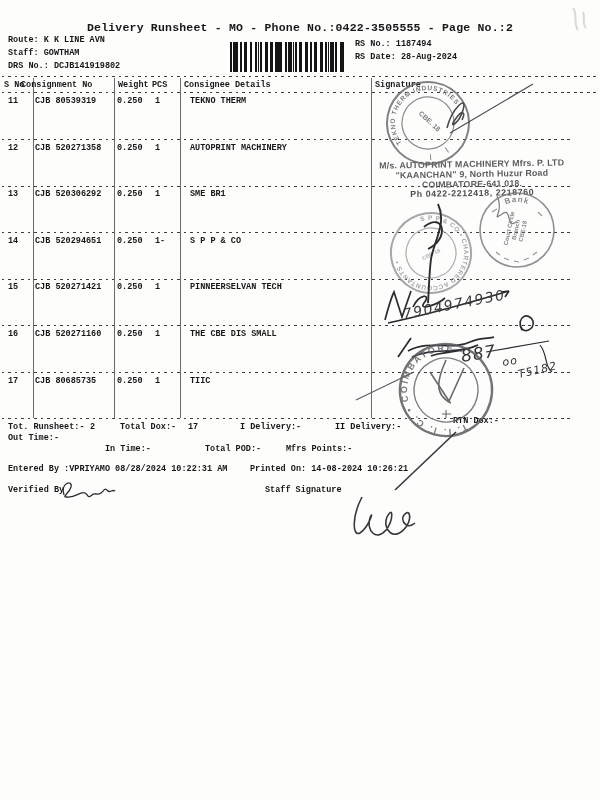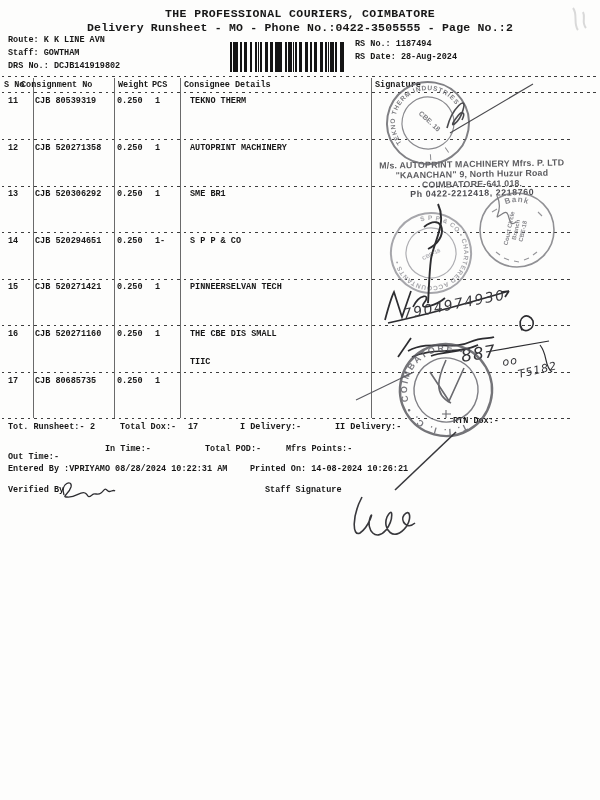--- a/index.html
+++ b/index.html
@@ -22,21 +22,20 @@
         color:#4e4e52;transform:rotate(-1deg);letter-spacing:.2px;opacity:.92;}
   .stampbox .ln4{color:#3e3e44;letter-spacing:.6px;}
   svg.overlay{position:absolute;left:0;top:0;pointer-events:none;}
   .ringtext{font-family:"Liberation Sans",sans-serif;font-weight:bold;}
 </style>
 </head>
 <body>
 
 <div class="page">
 
-  <div class="t title">THE PROFESSIONAL COURIERS, COIMBATORE</div>
   <div class="t subtitle">Delivery Runsheet - MO - Phone No.:0422-3505555 - Page No.:2</div>
   <div class="t" style="left:8px;top:36px">Route: K K LINE AVN</div>
   <div class="t" style="left:8px;top:49px">Staff: GOWTHAM</div>
   <div class="t" style="left:8px;top:62px">DRS No.: DCJB141919802</div>
   <div class="barcode"></div>
   <div class="t" style="left:355px;top:40px">RS No.: 1187494</div>
   <div class="t" style="left:355px;top:53px">RS Date: 28-Aug-2024</div>
 
   <div class="dash" style="top:76px;width:596px"></div>
   <div class="dash" style="top:92px;width:596px"></div>
@@ -100,32 +99,32 @@
     <span class="t cc" style="top:330px">CJB 520271160</span>
     <span class="t cw" style="top:330px">0.250</span>
     <span class="t cp" style="top:330px">1</span>
     <span class="t cd" style="top:330px">THE CBE DIS SMALL</span>
   </div>
   <div>
     <span class="t cs" style="top:377px">17</span>
     <span class="t cc" style="top:377px">CJB 80685735</span>
     <span class="t cw" style="top:377px">0.250</span>
     <span class="t cp" style="top:377px">1</span>
-    <span class="t cd" style="top:358px">TIIC</span>
+    <span class="t cd" style="top:377px">TIIC</span>
   </div>
 
   <div class="t" style="left:8px;top:423px">Tot. Runsheet:-</div>
   <div class="t" style="left:90px;top:423px">2</div>
   <div class="t" style="left:120px;top:423px">Total Dox:-</div>
   <div class="t" style="left:188px;top:423px">17</div>
   <div class="t" style="left:240px;top:423px">I Delivery:-</div>
   <div class="t" style="left:335px;top:423px">II Delivery:-</div>
   <div class="t" style="left:453px;top:417px">RTN Dox:-</div>
 
-  <div class="t" style="left:8px;top:453px">Out Time:-</div>
+  <div class="t" style="left:8px;top:434px">Out Time:-</div>
   <div class="t" style="left:105px;top:445px">In Time:-</div>
   <div class="t" style="left:205px;top:445px">Total POD:-</div>
   <div class="t" style="left:286px;top:445px">Mfrs Points:-</div>
 
   <div class="t" style="left:8px;top:465px">Entered By :VPRIYAMO 08/28/2024 10:22:31 AM</div>
   <div class="t" style="left:250px;top:465px">Printed On: 14-08-2024 10:26:21</div>
   <div class="t" style="left:8px;top:486px">Verified By</div>
   <div class="t" style="left:265px;top:486px">Staff Signature</div>
 
   <div class="stampbox">

